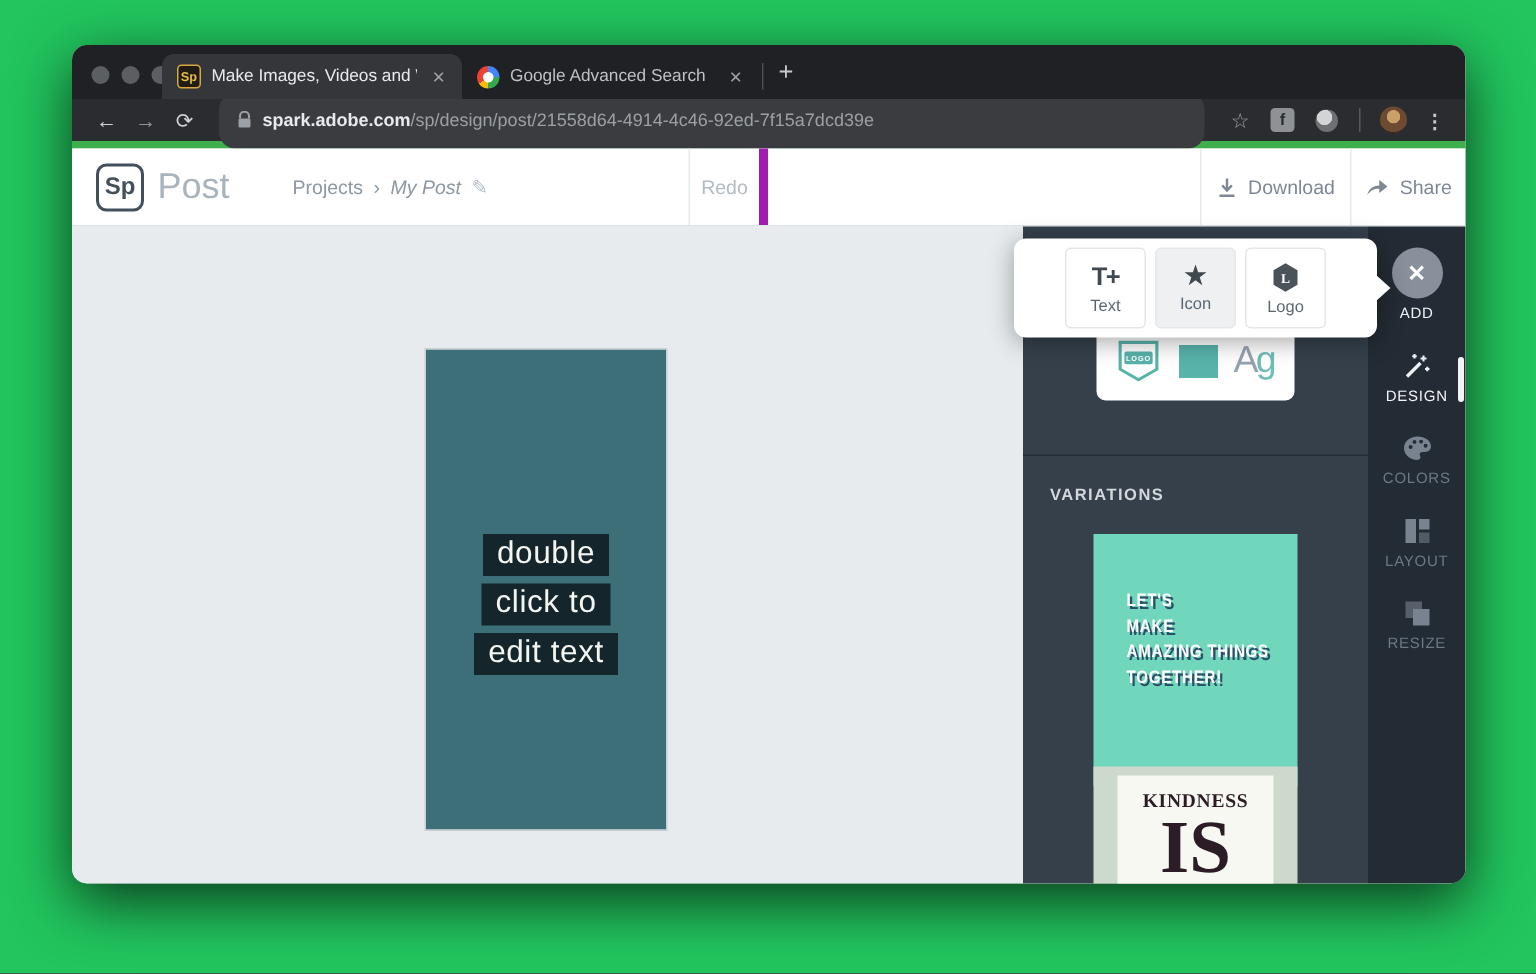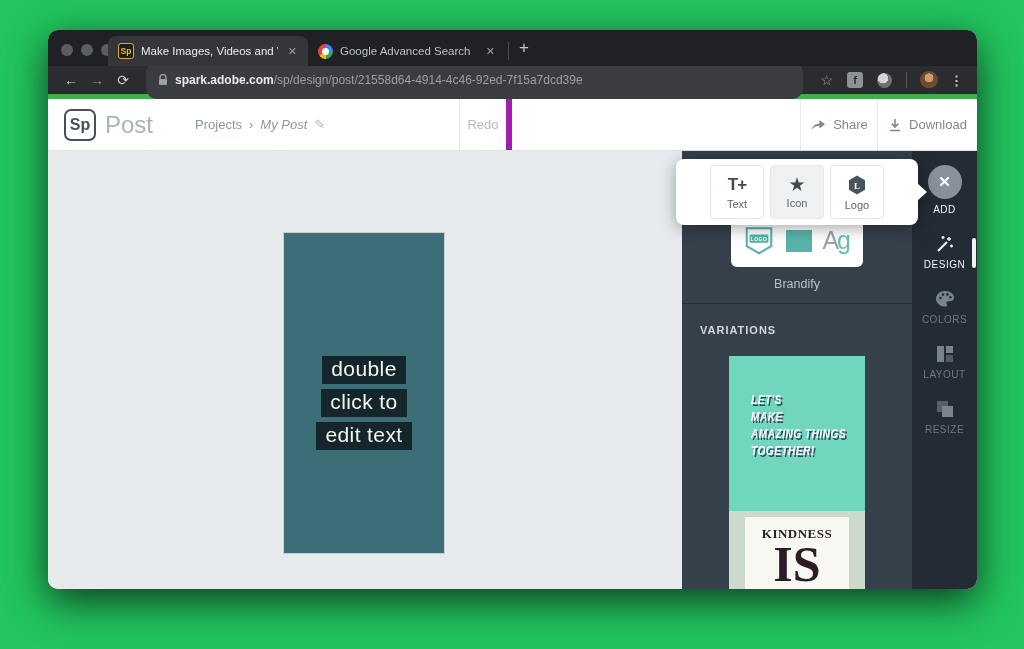--- a/index.html
+++ b/index.html
@@ -64,21 +64,21 @@
   .panel { position:relative; width:230px; background:#35404b; }
   .brandify-card { position:absolute; left:49px; top:63px; width:132px; height:53px; background:#fff; border-radius:6px; display:flex; align-items:center; justify-content:space-between; padding:0 12px; }
   .swatch { width:26px; height:22px; }
   .ag { font-size:25px; line-height:1; }
   .ag .a { color:#96a3b0; }
   .ag .g { color:#6fbdb6; margin-left:-2px; }
   .brandify-label { position:absolute; top:126px; left:0; width:100%; text-align:center; font-size:12.5px; color:#b9c1c9; }
   .panel-divider { position:absolute; top:152px; left:0; width:100%; height:1px; background:#242d36; }
   .variations-title { position:absolute; top:173px; left:18px; font-size:11px; font-weight:bold; letter-spacing:1px; color:#d3d8dd; }
   .thumb { position:absolute; left:47px; width:136px; }
-  .thumb1 { top:205px; height:168px;font-style:italic; }
+  .thumb1 { top:205px; height:168px; }
   .thumb1 .mint-text { position:absolute; left:22px; top:36px; font-size:12px; font-weight:bold; letter-spacing:.6px; line-height:17px; color:#fdfdfd; text-shadow:2px 2px 0 #2e4d68; transform:scaleX(.84); transform-origin:left top; white-space:nowrap; }
   .thumb2 { top:360px; height:120px; }
   .thumb2 .inner { position:absolute; left:16px; right:16px; top:6px; height:140px; background:#f7f8f2; text-align:center; }
   .kindness-1 { font-family:"Liberation Serif", serif; font-weight:bold; font-size:13px; letter-spacing:.5px; color:#2c1c26; margin-top:9px; }
   .kindness-2 { font-family:"Liberation Serif", serif; font-weight:bold; font-size:50px; line-height:.9; color:#2c1c26; }
 
   
   .sidebar { width:65px; background:#232b34; text-align:center; }
   .add-btn { width:34px; height:34px; border-radius:50%; background:#87909b; color:#fff; font-size:15px; font-weight:bold; display:flex; align-items:center; justify-content:center; margin:14px auto 4px; }
   .side-label { font-size:10px; letter-spacing:.5px; color:#6d7884; margin-top:5px; }
@@ -149,32 +149,32 @@
       <div class="breadcrumb">
         <span>Projects</span>
         <span>›</span>
         <span class="crumb-current">My Post</span>
         <span class="pencil">✎</span>
       </div>
       <div class="history">
         <div class="hist-btn">Redo</div>
       </div>
       <div class="hdr-right">
-        <div class="hdr-action share">
-          <svg width="16" height="13" viewBox="0 0 16 13">
-              <path d="M1.5 12c1-4.5 4.5-6.3 8-6.3V2l5.5 4.3-5.5 4.3V7.8c-3.5 0-6 1.2-8 4.2z" fill="#7d8894"></path>
-            </svg>
-          <span>Share</span>
-        </div>
         <div class="hdr-action download">
           <svg width="14" height="14" viewBox="0 0 14 14">
               <path d="M7 1v7M3.8 5.6L7 9l3.2-3.4" fill="none" stroke="#7d8894" stroke-width="1.6"></path>
               <path d="M2 12.5h10" stroke="#7d8894" stroke-width="1.6"></path>
             </svg>
           <span>Download</span>
+        </div>
+        <div class="hdr-action share">
+          <svg width="16" height="13" viewBox="0 0 16 13">
+              <path d="M1.5 12c1-4.5 4.5-6.3 8-6.3V2l5.5 4.3-5.5 4.3V7.8c-3.5 0-6 1.2-8 4.2z" fill="#7d8894"></path>
+            </svg>
+          <span>Share</span>
         </div>
       </div>
     </div>
 
     <div class="content">
 
       <div class="canvas-area">
         <div class="artboard" style="background: rgb(60, 111, 120); padding-left: 40px;">
           <div class="art-lines">
             <span class="art-line" style="background: rgb(20, 38, 43);">double</span><br>
@@ -187,21 +187,20 @@
       <div class="panel">
         <div class="brandify-card">
           <svg width="32" height="29" viewBox="0 0 34 30">
             <path d="M4 2h26v19l-13 7.5L4 21z" fill="none" stroke="#58b3ab" stroke-width="2.2"></path>
             <rect x="7" y="8.5" width="20" height="9" rx="1.5" fill="#58b3ab"></rect>
             <text x="17" y="15.4" font-size="5.2" font-weight="bold" fill="#ffffff" text-anchor="middle" font-family="Liberation Sans, sans-serif" letter-spacing="0.6">LOGO</text>
           </svg>
           <div class="swatch" style="background: rgb(88, 179, 171);"></div>
           <div class="ag"><span class="a">A</span><span class="g">g</span></div>
         </div>
-        <div class="brandify-label">Brandify</div>
         <div class="panel-divider"></div>
         <div class="variations-title">VARIATIONS</div>
 
         <div class="thumb thumb1" style="background: rgb(112, 215, 189);">
           <div class="mint-text">
             <div>LET'S</div>
             <div>MAKE</div>
             <div>AMAZING THINGS</div>
             <div>TOGETHER!</div>
           </div>

